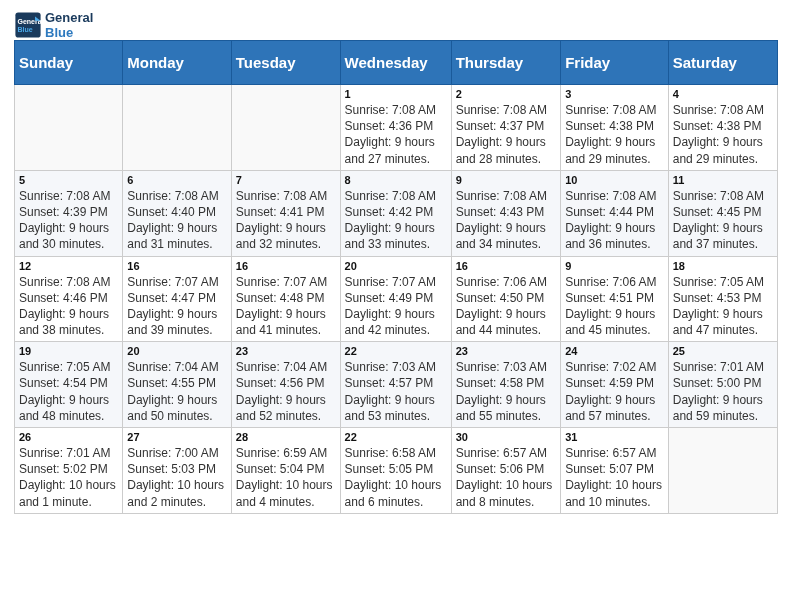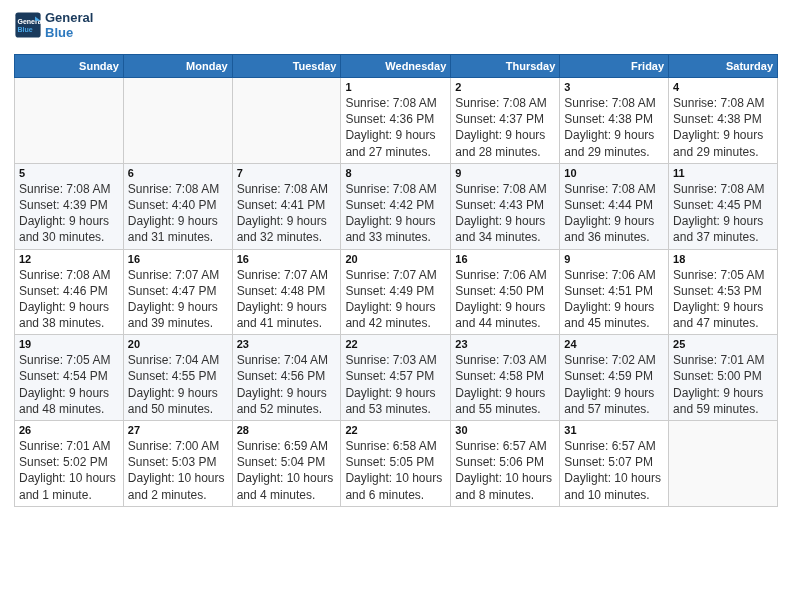--- a/index.html
+++ b/index.html
@@ -13,21 +13,21 @@
     .page {
       width: 792px;
       height: 612px;
       background: #fff;
       padding: 10px 14px 8px 14px;
     }
     .header {
       display: flex;
       justify-content: space-between;
       align-items: flex-start;
-      margin-bottom: 14px;
+      margin-bottom: 0;
     }
     .logo {
       display: flex;
       align-items: center;
       gap: 0;
     }
     .logo-icon {
       width: 28px;
       height: 28px;
       margin-right: 3px;
@@ -44,24 +44,24 @@
       font-size: 13px;
       color: #444;
     }
     .calendar {
       width: 100%;
       border-collapse: collapse;
     }
     .calendar th {
       background: #2e74b8;
       color: #fff;
-      font-size: 11px;
+      font-size: 15px;
       font-weight: bold;
-      padding: 5px 4px;
-      text-align: right;
+      padding: 13px 4px;
+      text-align: left;
       border: 1px solid #1a5a9a;
     }
     .calendar td {
       border: 1px solid #ccc;
       vertical-align: top;
       padding: 3px 4px;
       width: 113px;
       height: 80px;
       background: #fff;
       font-size: 9.5px;

